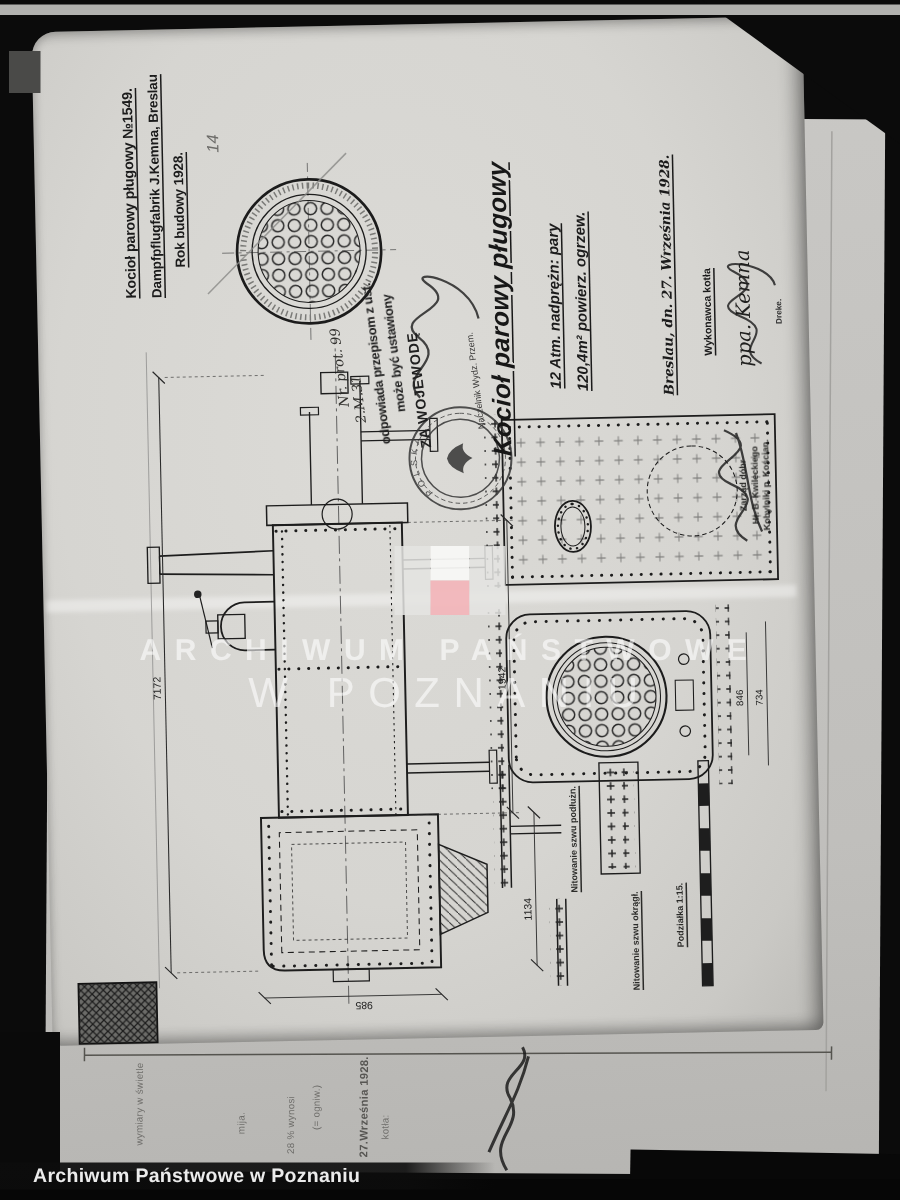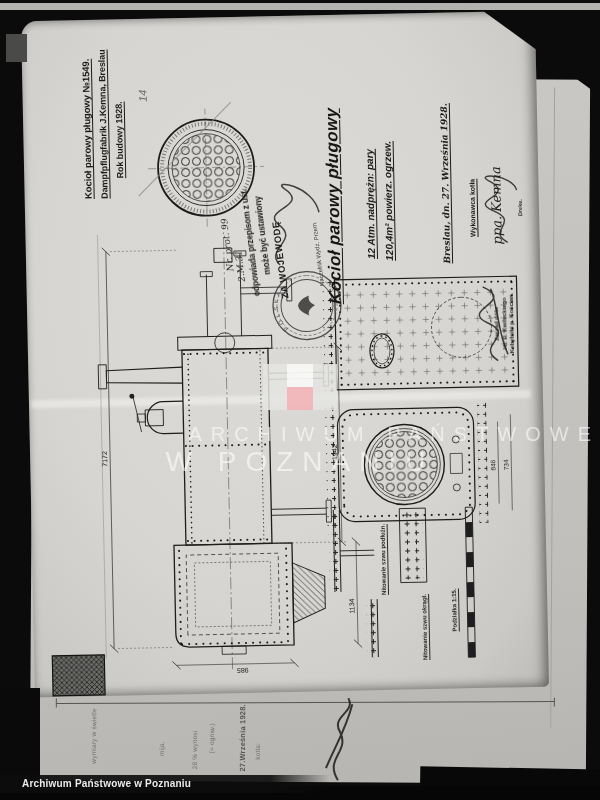--- a/index.html
+++ b/index.html
@@ -63,29 +63,29 @@
   .dl1{left:96px;top:346px;}
   .dl2{left:30px;top:386px;}
   .dl3{left:58px;top:416px;}
 
   
   .wm-logo{position:absolute;left:263px;top:364px;display:flex;}
   .wm-g{width:24px;height:46px;background:rgba(228,228,226,.85);}
   .wm-mid{width:26px;height:46px;display:flex;flex-direction:column;}
   .wm-w{height:23px;background:rgba(248,248,246,.95);}
   .wm-r{height:23px;background:rgba(242,182,186,.95);}
-  .wm-t1{position:absolute;left:0;top:423px;width:600px;text-align:right;font-size:20px;
-         letter-spacing:9px;color:rgba(255,255,255,.58);font-weight:400;}
+  .wm-t1{position:absolute;left:0;top:423px;width:600px;text-align:center;font-size:20px;
+         letter-spacing:9px;color:rgba(255,255,255,.58);font-weight:700;}
   .wm-t2{position:absolute;left:0;top:446px;width:600px;text-align:center;font-size:28px;
          letter-spacing:9px;color:rgba(255,255,255,.58);}
 
   
   .archive-bar{position:absolute;left:0;top:775px;width:330px;height:18px;
       background:linear-gradient(to right,rgba(12,12,12,.92) 0%,rgba(12,12,12,.9) 82%,rgba(12,12,12,0) 100%);}
-  .archive-bar span{display:block;padding-left:22px;line-height:18px;font-size:10px;
+  .archive-bar span{display:block;padding-left:22px;line-height:18px;font-size:13px;
       font-weight:700;color:#ebebeb;letter-spacing:.2px;}
 </style>
 </head>
 <body>
 
 <div class="photo">
 
   <div class="under-sheet">
     <div class="under-edge"></div>
     <svg width="505" height="14" style="position:absolute;left:24px;top:618px;">

